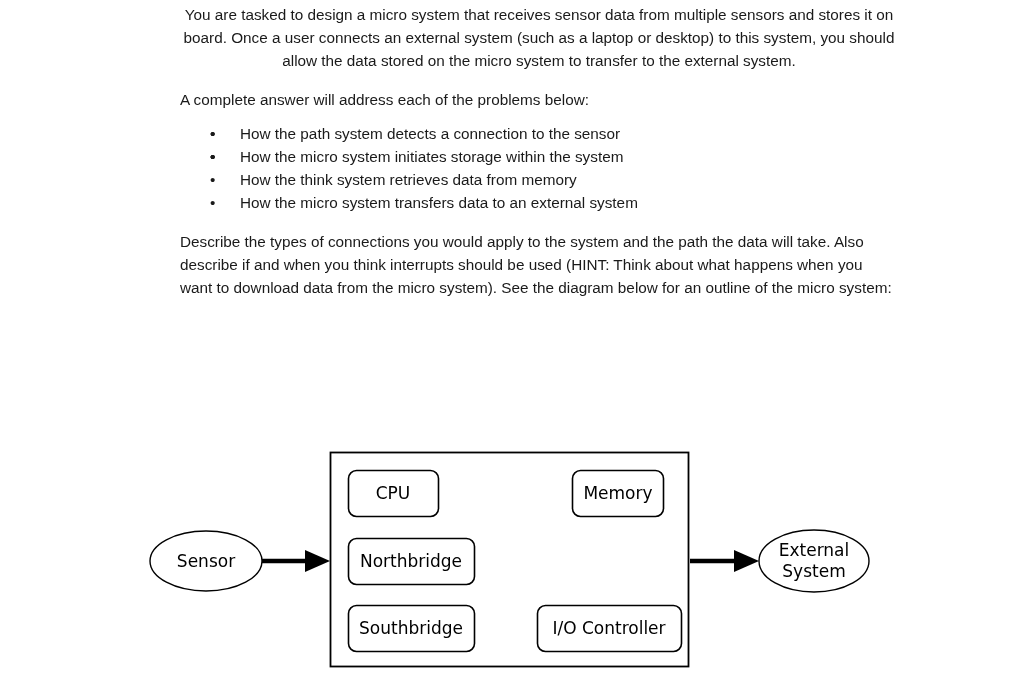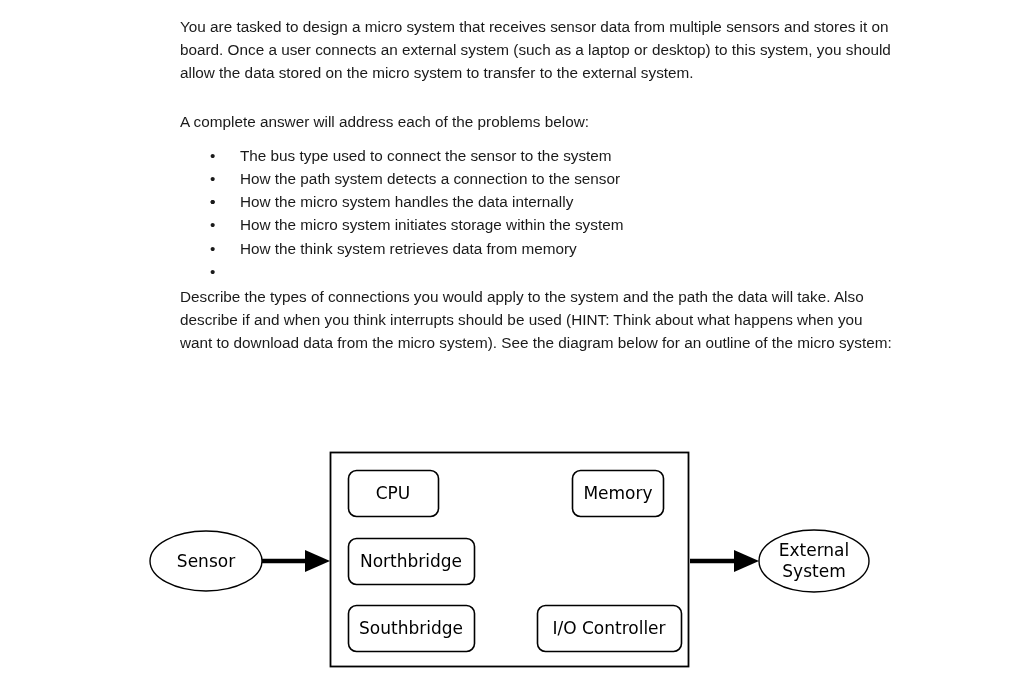--- a/index.html
+++ b/index.html
@@ -25,22 +25,22 @@
     width: 718px;
   }
   .para {
     font-size: 15.3px;
     line-height: 23.2px;
     color: #1a1a1a;
     margin: 0;
     padding: 0;
     text-align: left;
   }
-  .para.first { padding-top: 15px; }
-  .para.spaced { margin-top: 25px; }
+  .para.first { padding-top: 3px; text-align: center; }
+  .para.spaced { margin-top: 15px; }
 
   ul.bullets {
     list-style: none;
     margin: 11px 0 0 0;
     padding: 0;
   }
   ul.bullets li {
     position: relative;
     padding-left: 60px;
     font-size: 15.3px;
@@ -100,43 +100,42 @@
 
 <div class="doc">
 
   <p class="para first">You are tasked to design a micro system that receives sensor data from multiple sensors and stores it on board. Once a user connects an external system (such as a laptop or desktop) to this system, you should allow the data stored on the micro system to transfer to the external system.</p>
 
   <p class="para spaced">A complete answer will address each of the problems below:</p>
 
   <ul class="bullets">
     <li>
       <span class="dot">•</span>
-      <span>The bus type used to connect the sensor to the system</span>
     </li>
     <li>
       <span class="dot">•</span>
       <span>How the path system detects a connection to the sensor</span>
     </li>
     <li>
       <span class="dot">•</span>
     </li>
     <li>
       <span class="dot">•</span>
-      <span>How the micro system handles the data internally</span>
     </li>
     <li>
       <span class="dot">•</span>
       <span>How the micro system initiates storage within the system</span>
     </li>
     <li>
       <span class="dot">•</span>
       <span>How the think system retrieves data from memory</span>
     </li>
     <li>
       <span class="dot">•</span>
+      <span>How the micro system transfers data to an external system</span>
     </li>
   </ul>
 
   <p class="para spaced">Describe the types of connections you would apply to the system and the path the data will take. Also describe if and when you think interrupts should be used (HINT: Think about what happens when you want to download data from the micro system). See the diagram below for an outline of the micro system:</p>
 </div>
 
 <div class="diagram">
   <svg width="1019" height="682" viewBox="0 0 1019 682" xmlns="http://www.w3.org/2000/svg">
 
     <rect class="container-rect" x="330.5" y="452.5" width="358" height="214"></rect>

